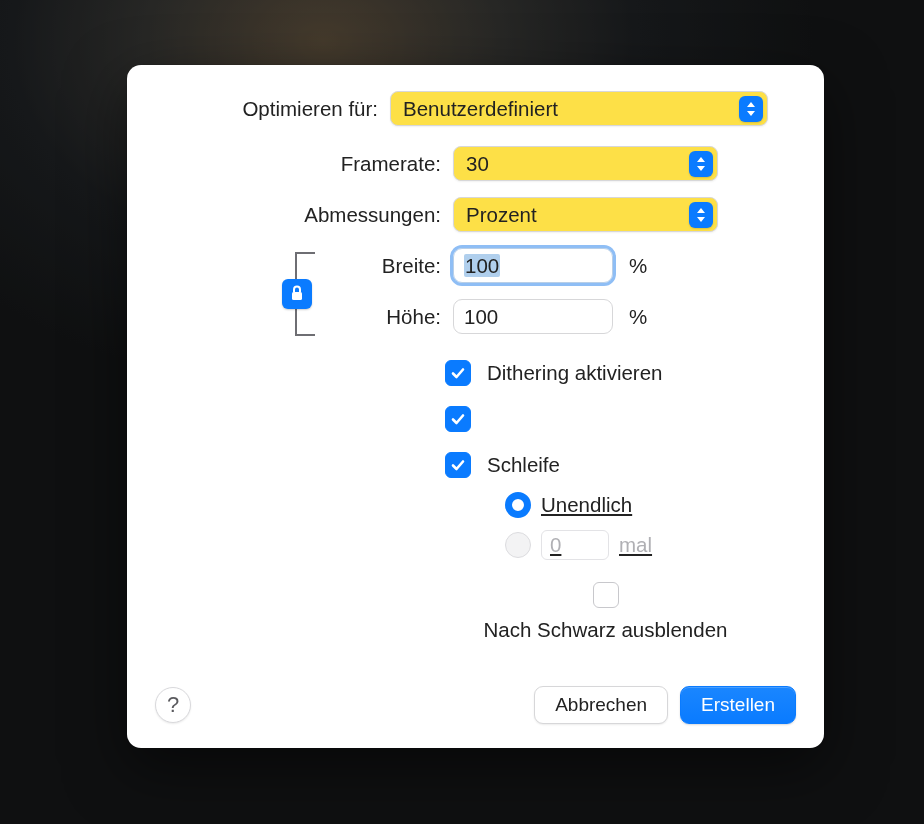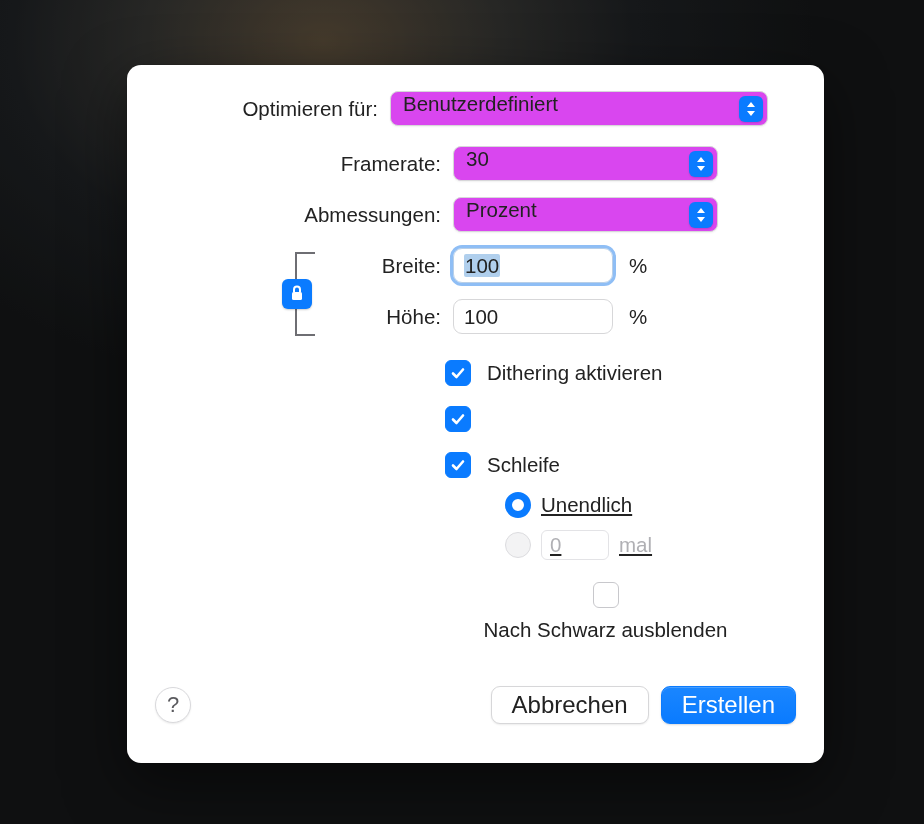--- a/index.html
+++ b/index.html
@@ -21,21 +21,21 @@
     position: absolute; inset: 0;
     background: rgba(0,0,0,0.35);
   }
   .dialog {
     position: absolute;
     left: 127px; top: 65px;
     width: 697px;
     background: #fff;
     border-radius: 14px;
     box-shadow: 0 20px 60px rgba(0,0,0,0.5), 0 0 0 1px rgba(0,0,0,0.05);
-    padding: 26px 28px 39px 28px;
+    padding: 26px 28px 24px 28px;
     font-size: 20.5px;
     color: #222;
   }
   .row {
     display: flex;
     align-items: center;
     margin-bottom: 16px;
   }
   .label-col {
     width: 298px;
@@ -47,21 +47,22 @@
   .field-col {
     flex: 1;
     display: flex;
     align-items: center;
     gap: 8px;
   }
   
   .popup {
     position: relative;
     display: flex;
-    background: #d946ef;
+    align-items: center;
+    background: #fde047;
     border: 1px solid #d7d7d9;
     border-radius: 8px;
     height: 35px;
     padding: 0 40px 0 12px;
     box-shadow: 0 1px 2px rgba(0,0,0,0.06);
     cursor: default;
     min-width: 0;
   }
   .popup .popup-text { white-space: nowrap; overflow: hidden; }
   .popup .stepper {
@@ -150,21 +151,21 @@
     display:flex; align-items:center; margin-top:44px;
   }
   .help-btn{
     width:36px; height:36px; border-radius:50%; border:1px solid #d9d9dc;
     background:#fff; display:flex;align-items:center;justify-content:center;
     box-shadow: 0 1px 2px rgba(0,0,0,0.08);
     font-size:22px; color:#5a5a5e;
   }
   .footer-spacer{ flex:1; }
   .btn {
-    height:38px; border-radius:9px; padding:0 20px; font-size:24px;
+    height:38px; border-radius:9px; padding:0 20px; font-size:19px;
     display:flex;align-items:center;justify-content:center;
     border:1px solid #d7d7d9; background:#fff; color:#222;
     box-shadow: 0 1px 2px rgba(0,0,0,0.08);
     margin-left:12px;
   }
   .btn.primary{
     background: linear-gradient(#1a86ff,#0a7bff); color:#fff; border-color:#0a7bff;
     box-shadow: 0 1px 2px rgba(0,0,0,0.15), inset 0 1px 0 rgba(255,255,255,0.2);
     border-radius: 9px;
   }

